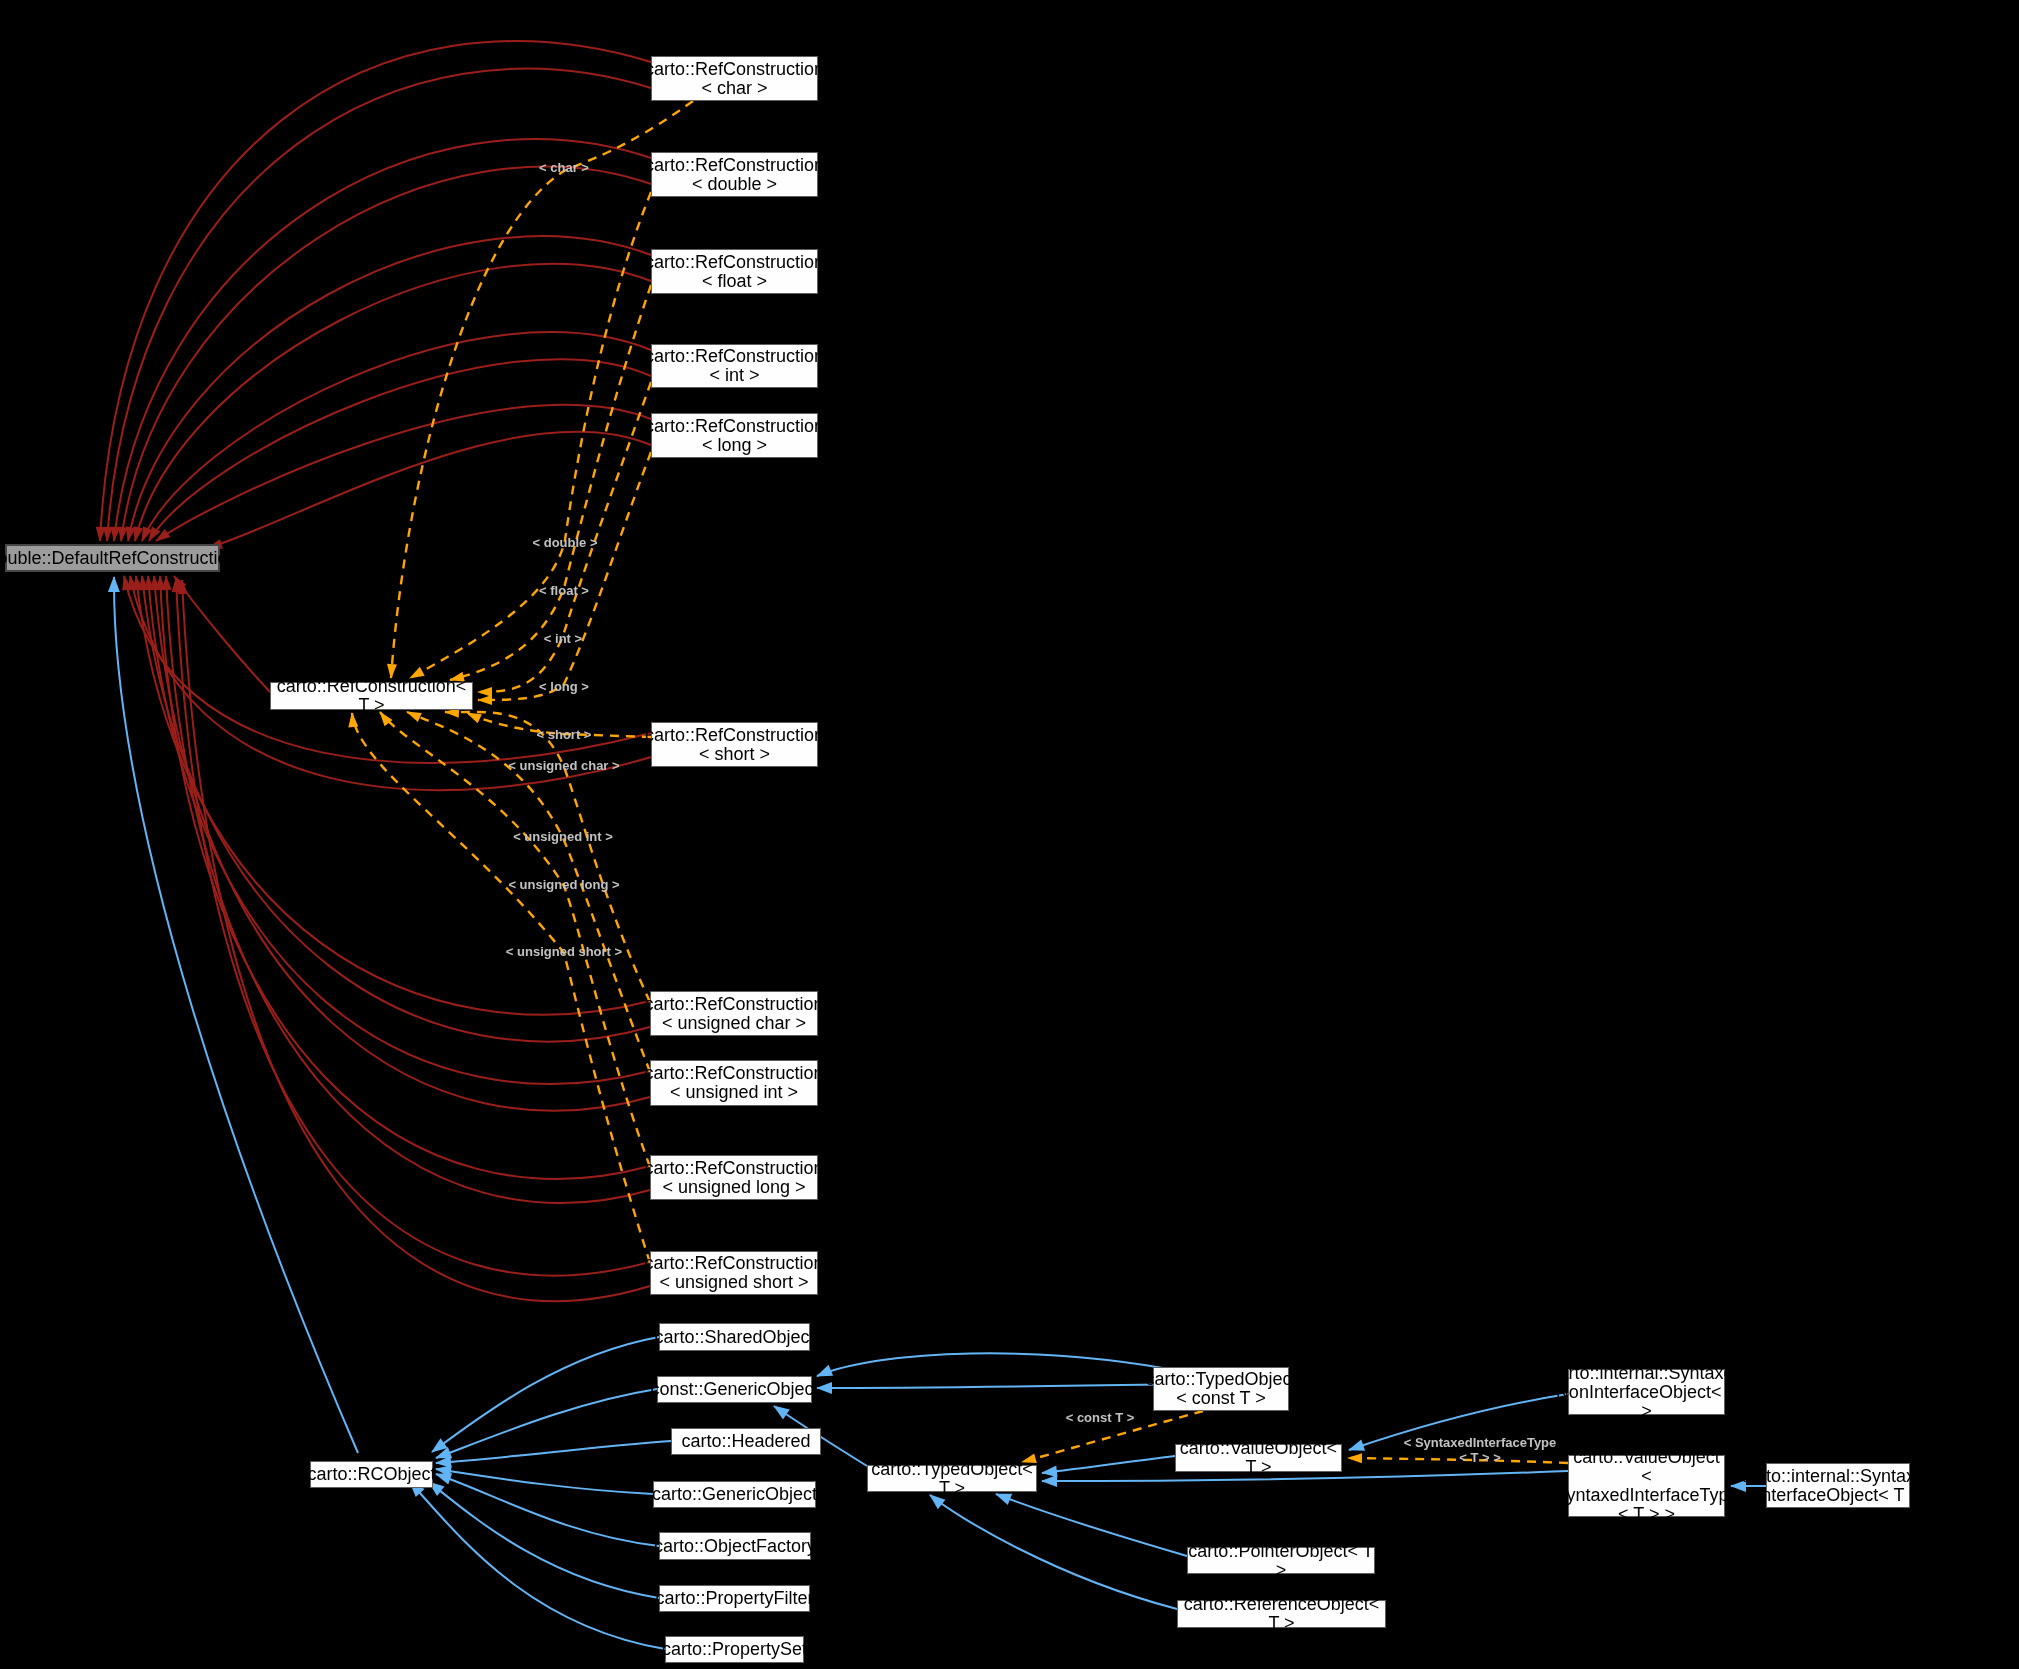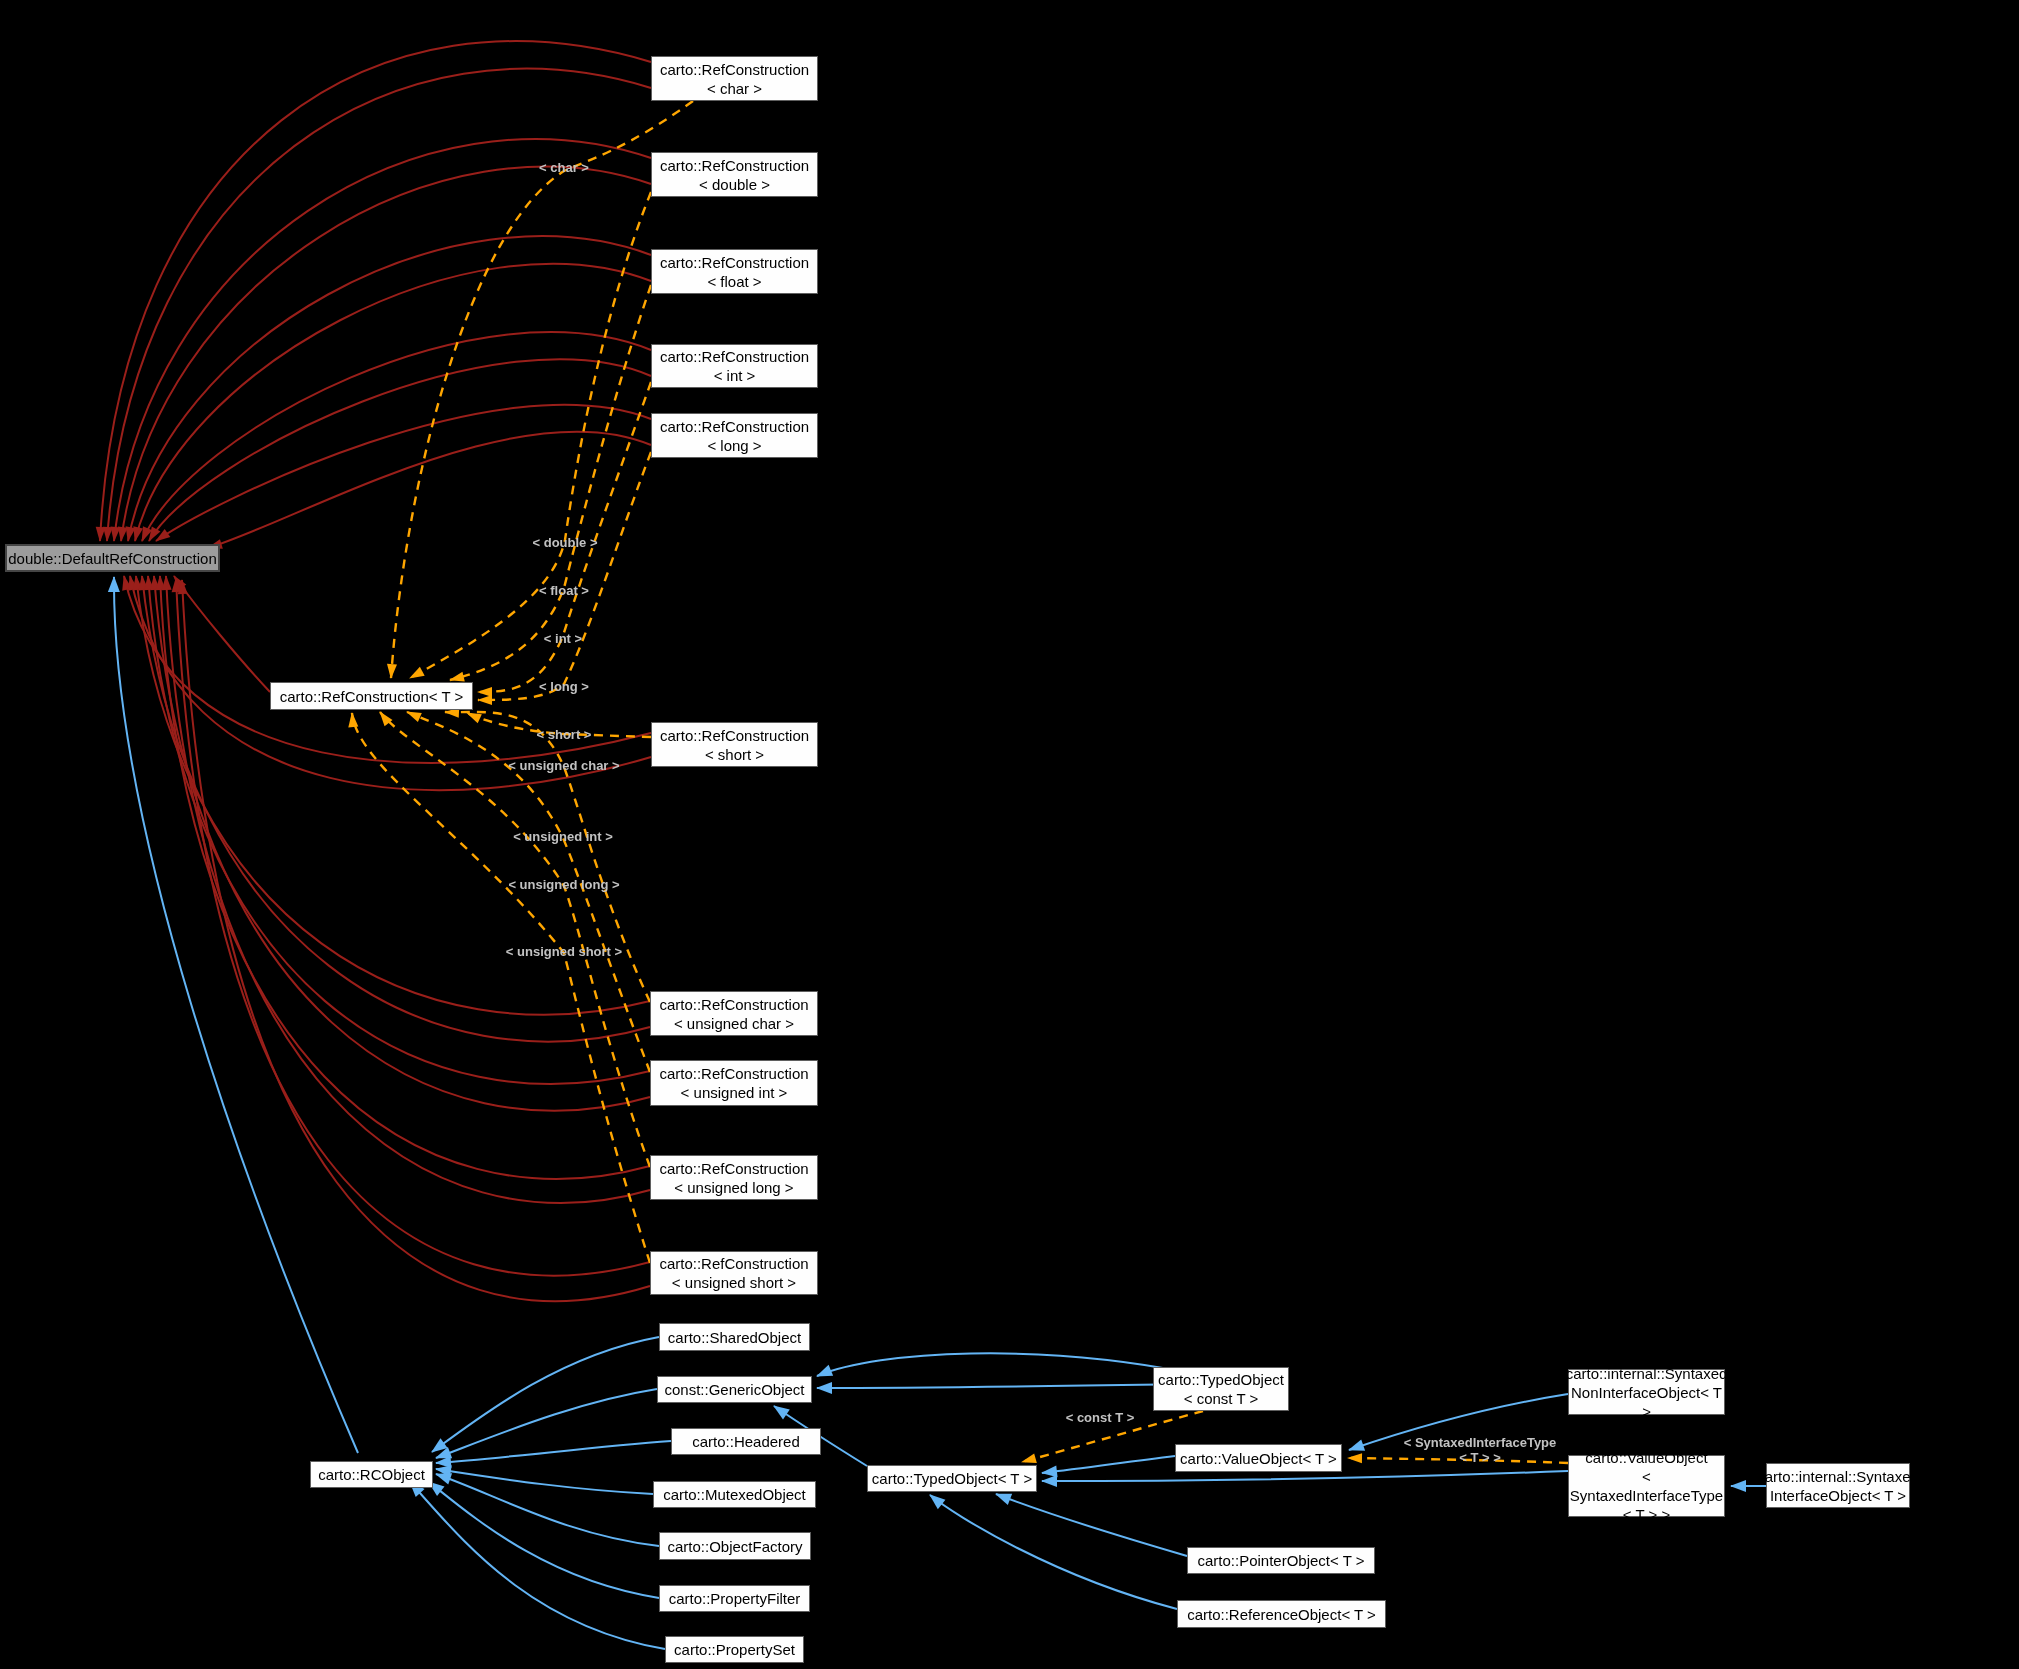--- a/index.html
+++ b/index.html
@@ -1,21 +1,21 @@
 <!DOCTYPE html>
 <html><head>
 <meta charset="utf-8">
 <style>
   html,body{margin:0;padding:0;background:#000;}
   #stage{position:relative;width:2019px;height:1669px;background:#000;overflow:hidden;
          font-family:"Liberation Sans", sans-serif;}
   #edges{position:absolute;left:0;top:0;width:2019px;height:1669px;}
   .node{position:absolute;display:flex;align-items:center;justify-content:center;
         background:#fefefe;border:1.6px solid #5f5f5f;color:#000;
-        font-size:15px;line-height:19px;text-align:center;white-space:pre-line;
+        font-size:18px;line-height:19px;text-align:center;white-space:pre-line;
         box-sizing:border-box;z-index:2;cursor:pointer;}
   .node.hl{background:#9c9c9c;border:2px solid #454545;}
   .edge-label{position:absolute;transform:translate(-50%,-50%);color:#c2c2c2;
         font-size:13px;font-weight:bold;line-height:15px;text-align:center;
         white-space:pre-line;z-index:3;}
   path.red{stroke:#9a1f1a;stroke-width:2;fill:none;}
   path.blue{stroke:#63b4f4;stroke-width:2;fill:none;}
   path.orange{stroke:#ffa600;stroke-width:2.4;fill:none;stroke-dasharray:9 7;}
 </style>
 </head>
@@ -108,21 +108,21 @@
 &lt; unsigned char &gt;</div>
   <div class="node" style="left:650px;top:1060px;width:168px;height:46px;">carto::RefConstruction
 &lt; unsigned int &gt;</div>
   <div class="node" style="left:650px;top:1155px;width:168px;height:45px;">carto::RefConstruction
 &lt; unsigned long &gt;</div>
   <div class="node" style="left:650px;top:1251px;width:168px;height:44px;">carto::RefConstruction
 &lt; unsigned short &gt;</div>
   <div class="node" style="left:659px;top:1323px;width:151px;height:28px;">carto::SharedObject</div>
   <div class="node" style="left:657px;top:1376px;width:155px;height:27px;">const::GenericObject</div>
   <div class="node" style="left:671px;top:1428px;width:150px;height:27px;">carto::Headered</div>
-  <div class="node" style="left:653px;top:1481px;width:163px;height:27px;">carto::MutexedObject</div>
+  <div class="node" style="left:653px;top:1481px;width:163px;height:27px;">carto::GenericObject</div>
   <div class="node" style="left:659px;top:1532px;width:152px;height:28px;">carto::ObjectFactory</div>
   <div class="node" style="left:659px;top:1585px;width:151px;height:27px;">carto::PropertyFilter</div>
   <div class="node" style="left:665px;top:1636px;width:139px;height:27px;">carto::PropertySet</div>
   <div class="node" style="left:310px;top:1453px;width:123px;height:27px;margin-top:8px;">carto::RCObject</div>
   <div class="node" style="left:867px;top:1465px;width:170px;height:27px;">carto::TypedObject&lt; T &gt;</div>
   <div class="node" style="left:1153px;top:1367px;width:136px;height:44px;">carto::TypedObject
 &lt; const T &gt;</div>
   <div class="node" style="left:1175px;top:1444px;width:167px;height:28px;">carto::ValueObject&lt; T &gt;</div>
   <div class="node" style="left:1187px;top:1547px;width:188px;height:27px;">carto::PointerObject&lt; T &gt;</div>
   <div class="node" style="left:1177px;top:1600px;width:209px;height:28px;">carto::ReferenceObject&lt; T &gt;</div>

